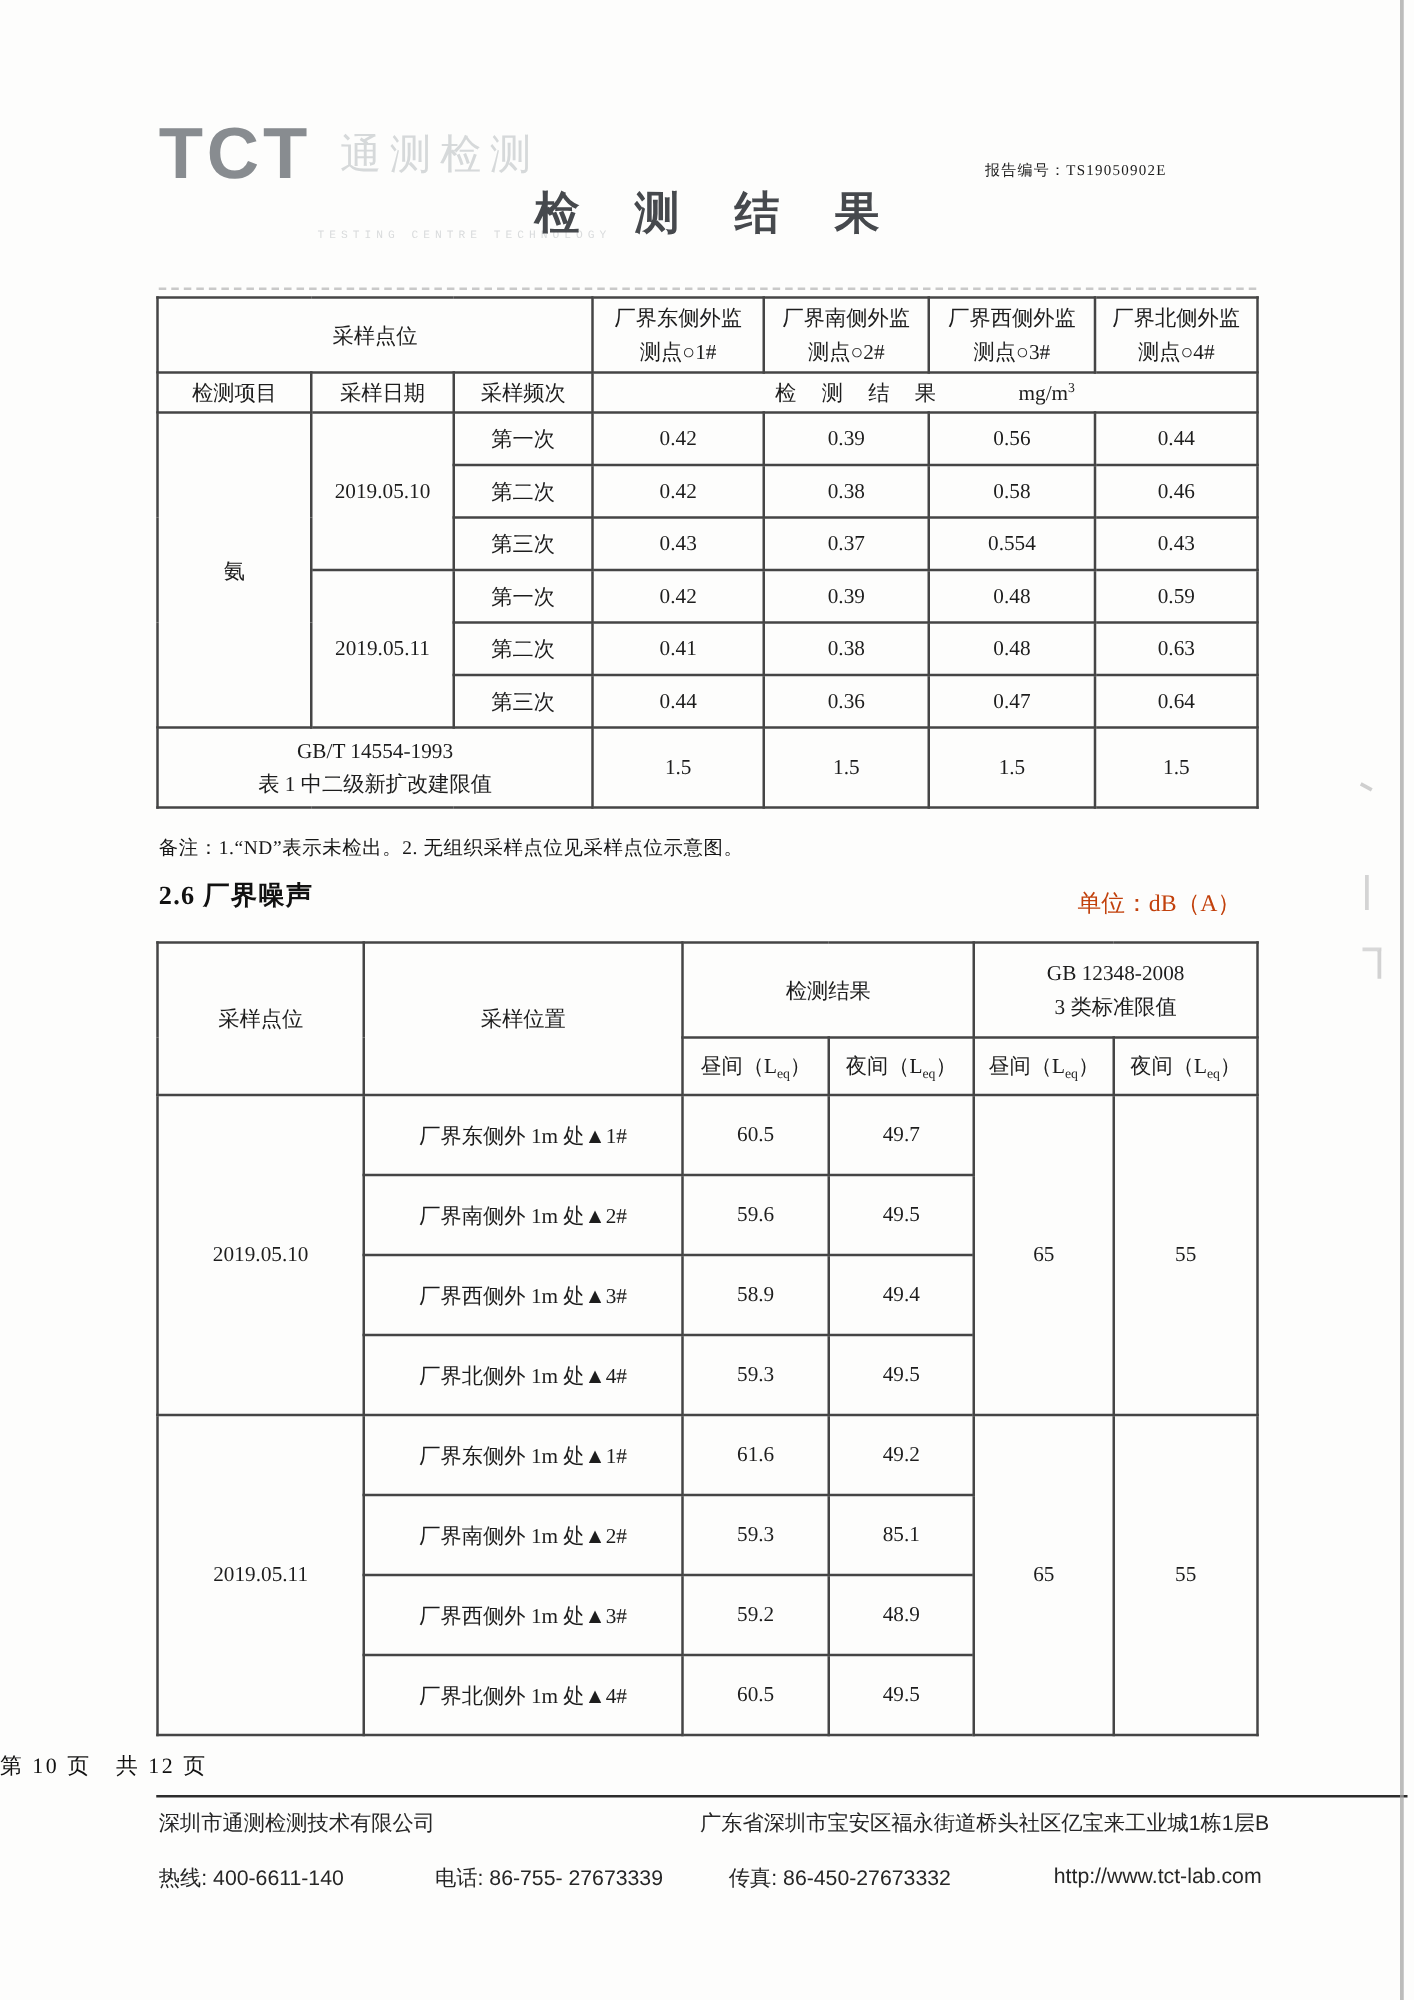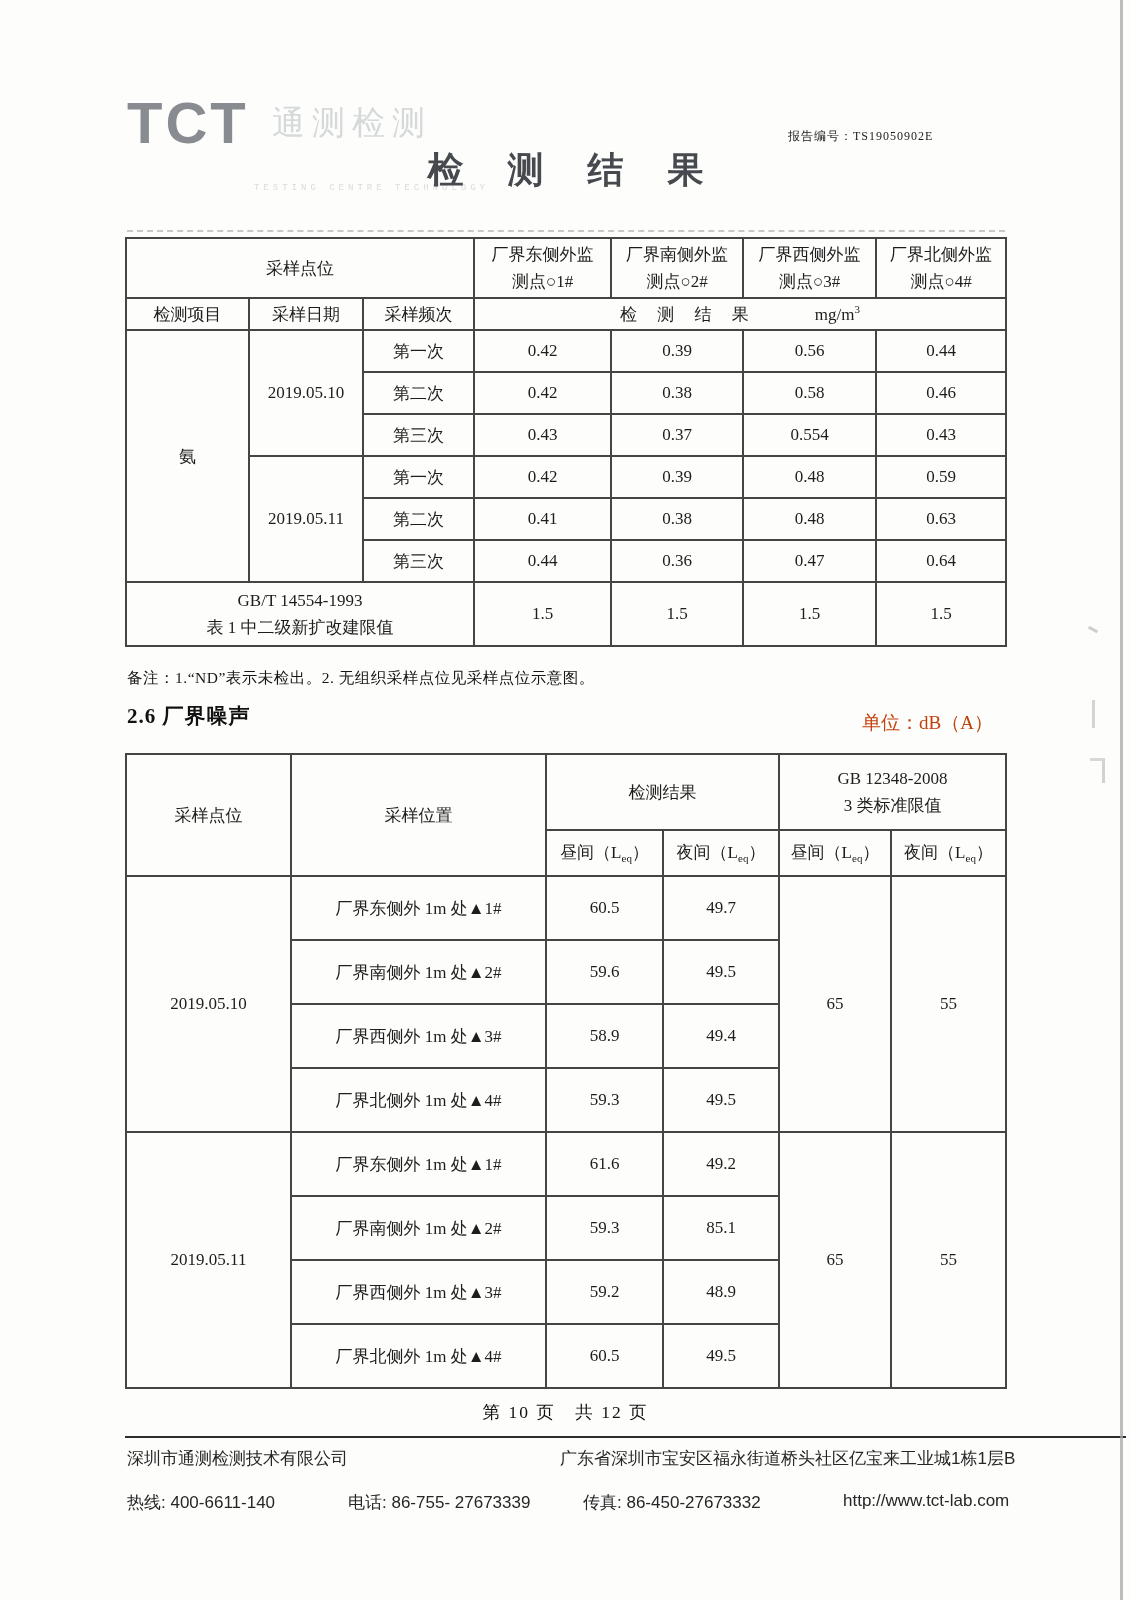--- a/index.html
+++ b/index.html
@@ -78,21 +78,21 @@
   }
 
   .t2{left:125px;top:753px;width:880px;}
   .t2 tr.h1{height:76px;}
   .t2 tr.h2{height:46px;}
   .t2 tr.d{height:64px;}
 
   
   .pagenum{
     position:absolute;top:1400px;left:0;width:1131px;
-    text-align:center;font-size:17.5px;color:#111;letter-spacing:2px;
+    font-size:17.5px;color:#111;letter-spacing:2px;
   }
   .footer-rule{
     position:absolute;top:1436px;left:125px;width:1001px;
     border-top:2.5px solid #2c2c2c;
   }
   .ftxt{
     position:absolute;
     font-family:"Liberation Sans","DejaVu Sans",sans-serif;
     font-size:17px;color:#262626;
   }

